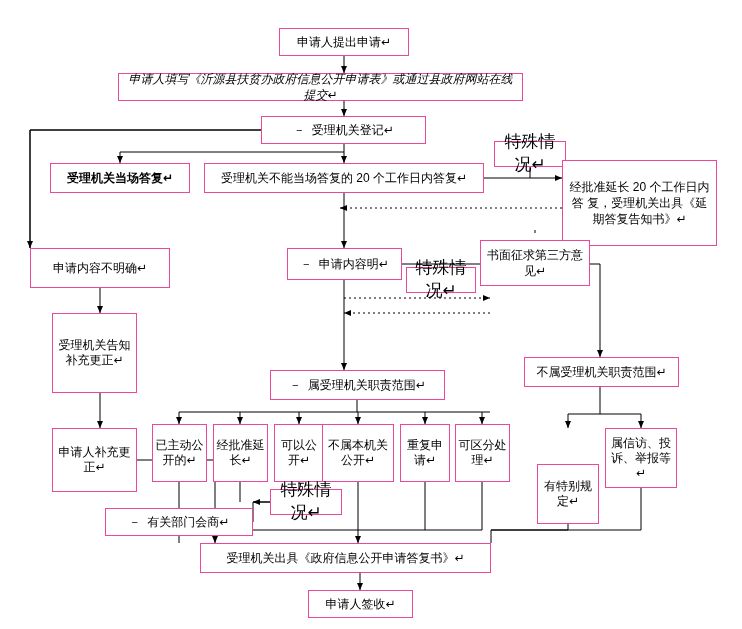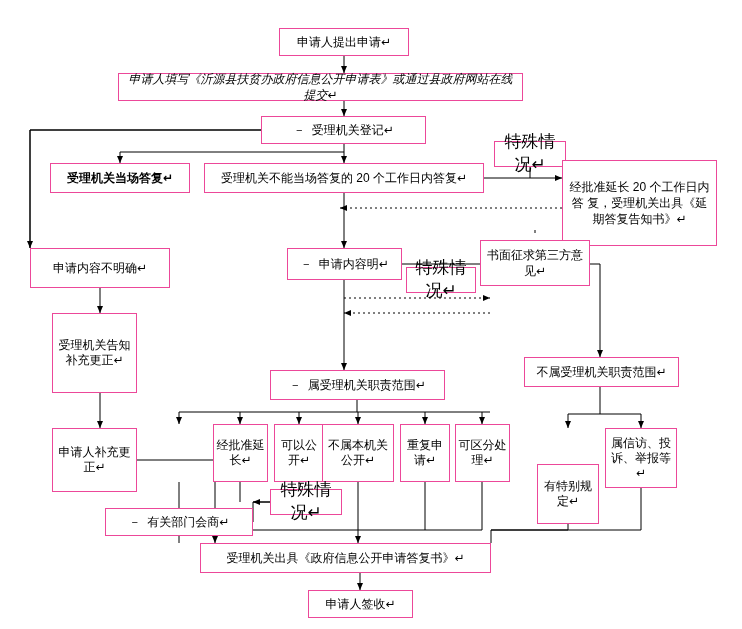--- a/index.html
+++ b/index.html
@@ -147,20 +147,21 @@
   <div class="node small" style="left:494px;top:141px;width:72px;height:26px;">特殊情况↵</div>
   <div class="node" style="left:562px;top:160px;width:155px;height:86px;">经批准延长 20 个工作日内答 复，受理机关出具《延期答复告知书》↵</div>
   <div class="node" style="left:480px;top:240px;width:110px;height:46px;">书面征求第三方意见↵</div>
   <div class="node" style="left:30px;top:248px;width:140px;height:40px;">申请内容不明确↵</div>
   <div class="node" style="left:287px;top:248px;width:115px;height:32px;">－  申请内容明↵</div>
   <div class="node small" style="left:406px;top:267px;width:70px;height:26px;">特殊情况↵</div>
   <div class="node left narrow" style="left:52px;top:313px;width:85px;height:80px;">受理机关告知补充更正↵</div>
   <div class="node left narrow" style="left:52px;top:428px;width:85px;height:64px;">申请人补充更正↵</div>
   <div class="node" style="left:270px;top:370px;width:175px;height:30px;">－  属受理机关职责范围↵</div>
   <div class="node" style="left:524px;top:357px;width:155px;height:30px;">不属受理机关职责范围↵</div>
+  <div class="node narrow" style="left:152px;top:424px;width:55px;height:58px;">已主动公开的↵</div>
   <div class="node narrow" style="left:213px;top:424px;width:55px;height:58px;">经批准延长↵</div>
   <div class="node narrow" style="left:274px;top:424px;width:50px;height:58px;">可以公开↵</div>
   <div class="node narrow" style="left:322px;top:424px;width:72px;height:58px;">不属本机关公开↵</div>
   <div class="node narrow" style="left:400px;top:424px;width:50px;height:58px;">重复申请↵</div>
   <div class="node narrow" style="left:455px;top:424px;width:55px;height:58px;">可区分处理↵</div>
   <div class="node narrow" style="left:537px;top:428px;width:62px;height:60px;margin-top:36px;">有特别规定↵</div>
   <div class="node narrow" style="left:605px;top:428px;width:72px;height:60px;">属信访、投诉、举报等↵</div>
   <div class="node small" style="left:270px;top:489px;width:72px;height:26px;">特殊情况↵</div>
   <div class="node" style="left:105px;top:508px;width:148px;height:28px;">－  有关部门会商↵</div>
   <div class="node" style="left:200px;top:543px;width:291px;height:30px;">受理机关出具《政府信息公开申请答复书》↵</div>

